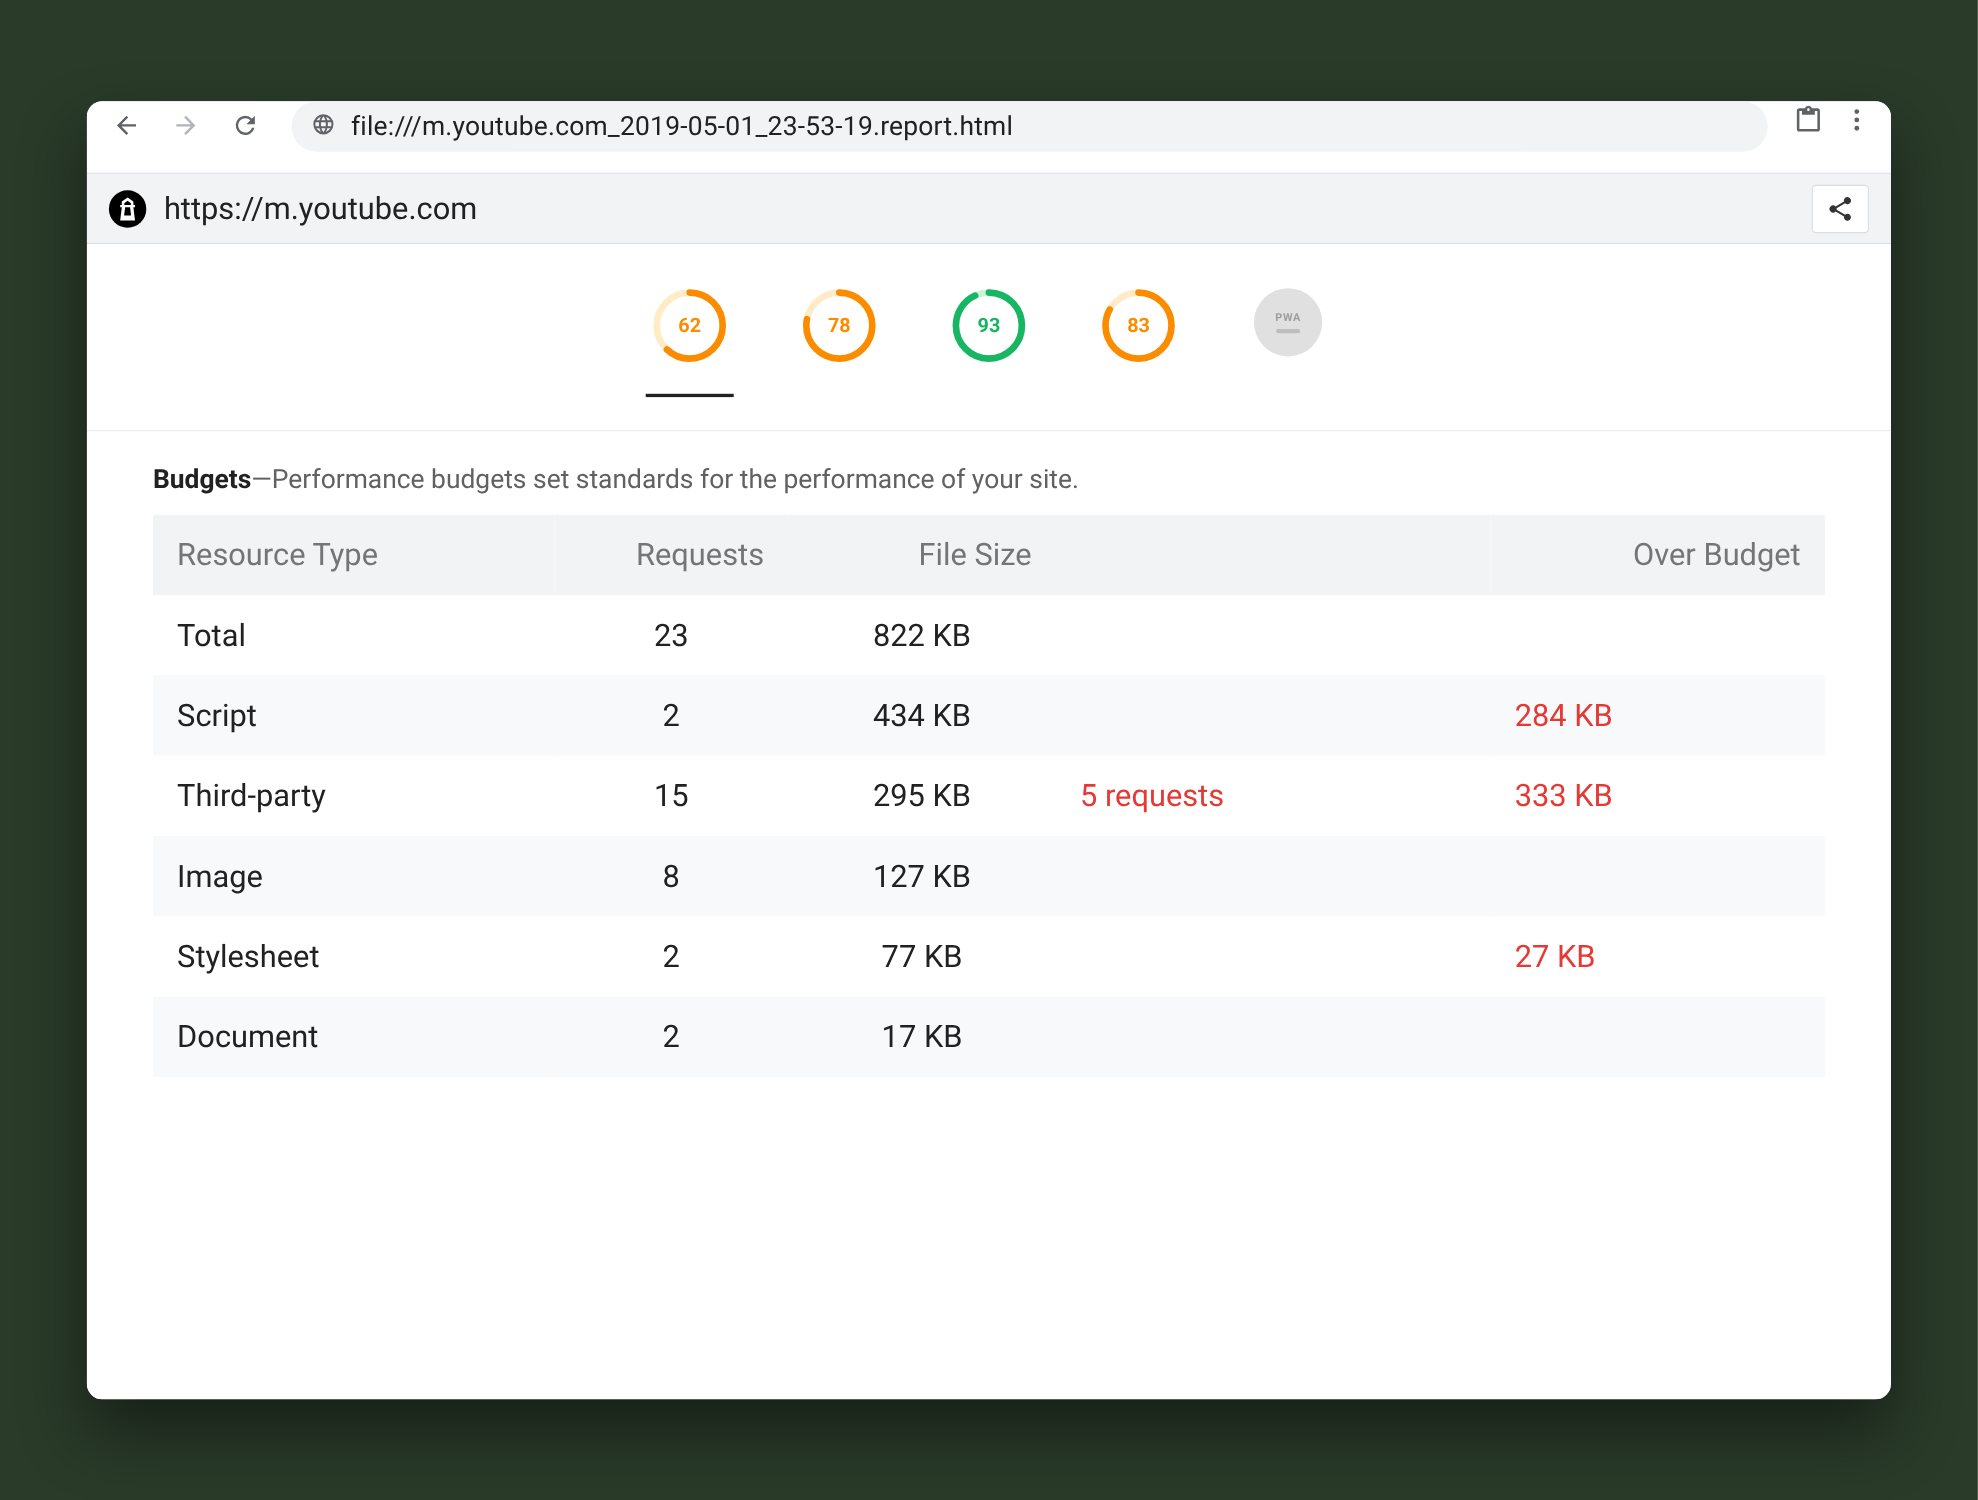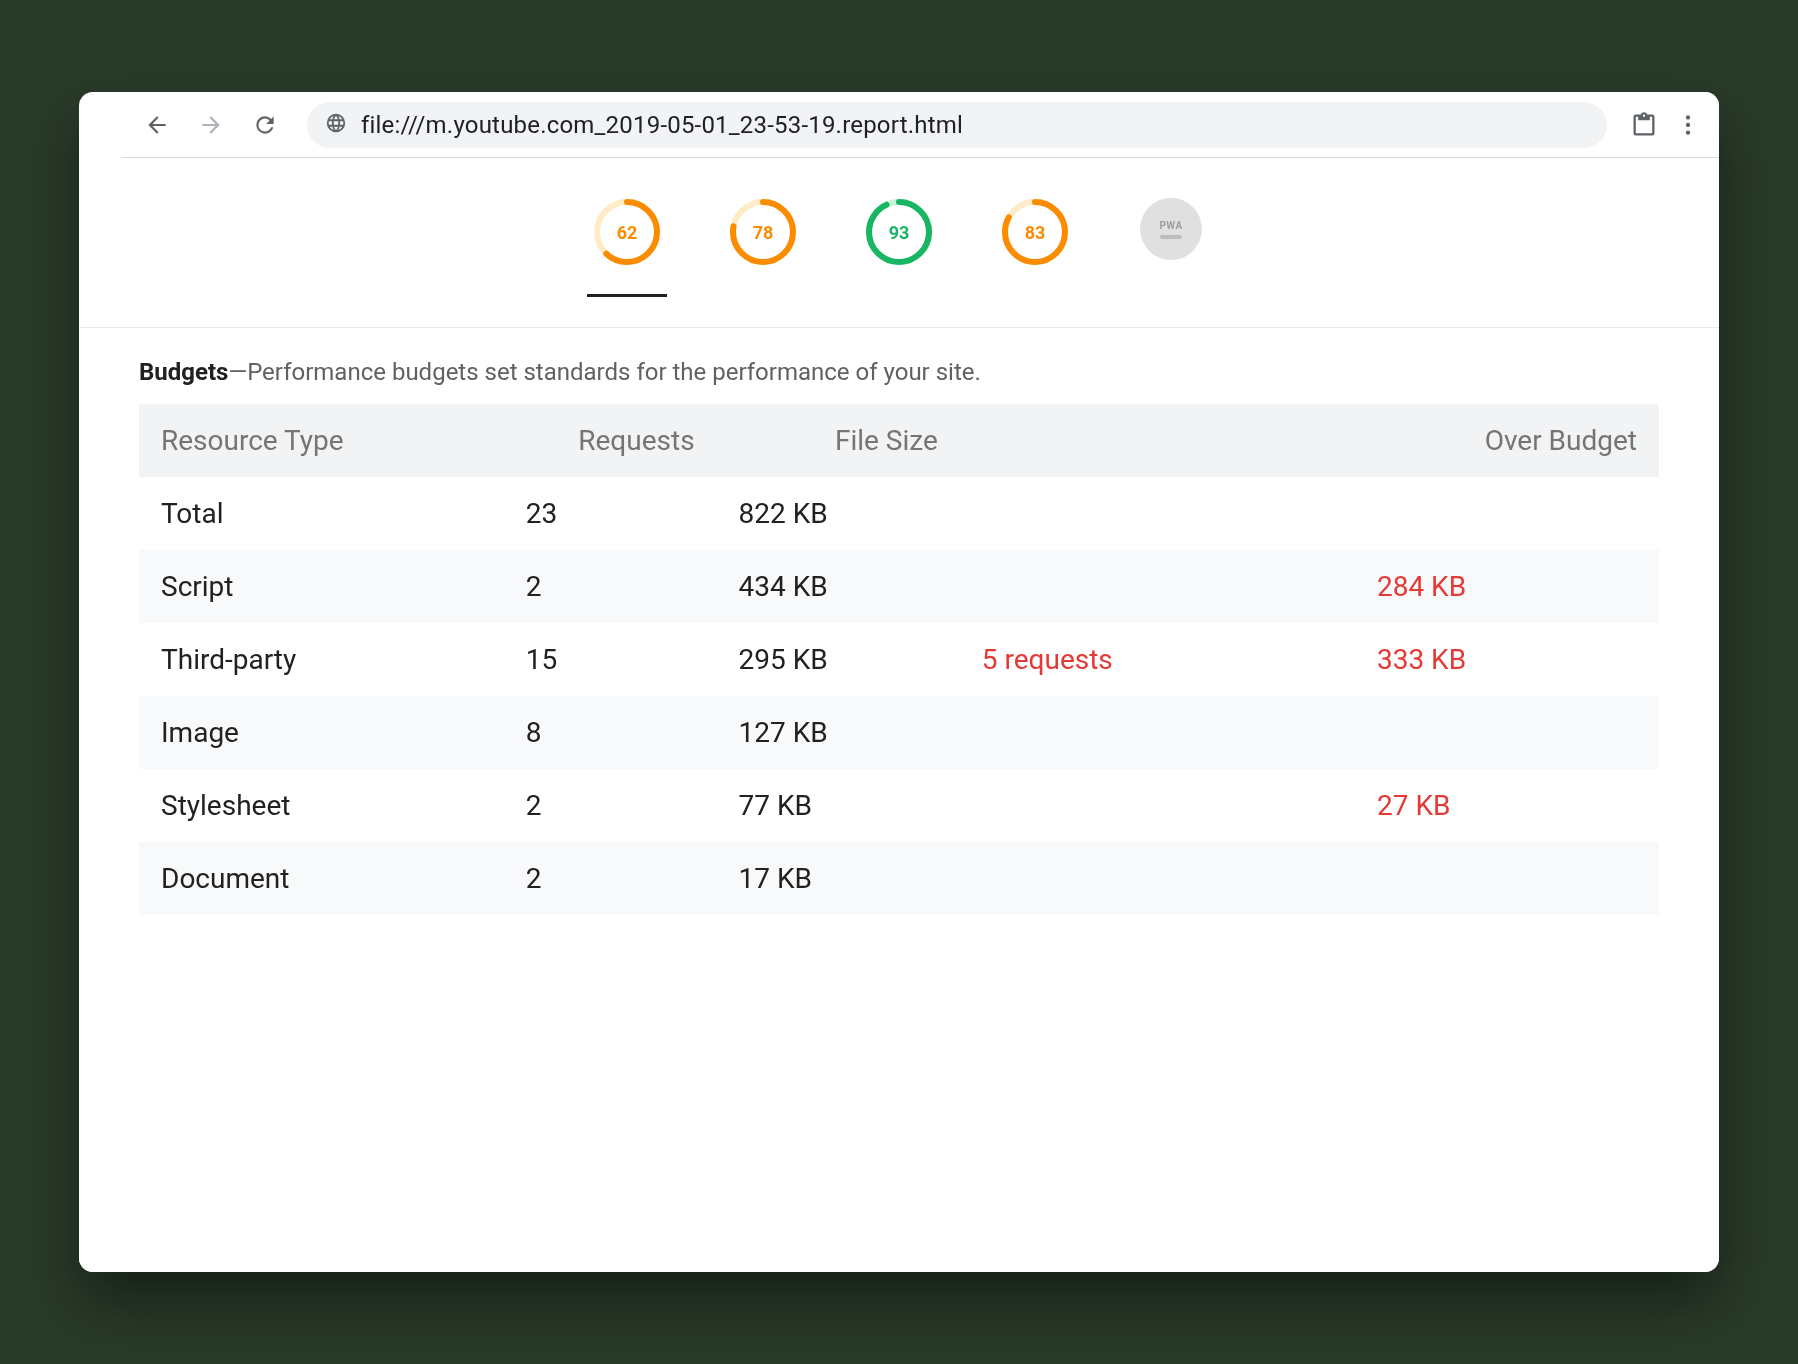--- a/index.html
+++ b/index.html
@@ -71,24 +71,22 @@
     color: #5f6368; font-size: 30px; cursor: pointer;
     margin-left: 14px; margin-bottom: 6px;
   }
 
   
   .toolbar {
     height: 66px;
     background: #fff;
     border-bottom: 1px solid #dadce0;
     display: flex;
-    align-items: center;
     padding: 0 14px;
     gap: 10px;
-    margin-left: 42px;
   }
   .nav-btn {
     width: 44px; height: 44px;
     display: flex; align-items: center; justify-content: center;
     color: #5f6368; border-radius: 50%;
     cursor: pointer;
   }
   .nav-btn.disabled { color: #b0b3b8; }
   .nav-btn svg { width: 26px; height: 26px; }
   .omnibox {
@@ -204,21 +202,21 @@
     font-weight: 400;
     text-align: left;
     padding: 20px 22px;
   }
   table.budgets thead th.num { text-align: right; }
   table.budgets tbody td {
     padding: 20px 22px;
     color: #212121;
   }
   table.budgets tbody tr:nth-child(even) td { background: #f8f9fa; }
-  table.budgets td.num { text-align: left; font-variant-numeric: tabular-nums; }
+  table.budgets td.num { text-align: center; font-variant-numeric: tabular-nums; }
   table.budgets td.over { color: #e53935; text-align: left; }
   table.budgets th:nth-child(1), table.budgets td:nth-child(1) { width: 24%; }
   table.budgets th:nth-child(2), table.budgets td:nth-child(2) { width: 14%; }
   table.budgets th:nth-child(3), table.budgets td:nth-child(3) { width: 16%; }
   table.budgets th:nth-child(4), table.budgets td:nth-child(4) { width: 26%; }
   table.budgets th:nth-child(5), table.budgets td:nth-child(5) { width: 20%; }
 </style>
 </head>
 <body>
 
@@ -256,20 +254,33 @@
     </div>
     <div class="ext-icon">
       <svg viewBox="0 0 24 24" width="26" height="26">
           <circle cx="12" cy="5" r="2" fill="currentColor"></circle>
           <circle cx="12" cy="12" r="2" fill="currentColor"></circle>
           <circle cx="12" cy="19" r="2" fill="currentColor"></circle>
         </svg>
     </div>
   </div>
 
+  <div class="report-bar">
+    <div class="lh-icon">
+      <svg viewBox="0 0 24 28">
+          <path d="M12 0l7 5v4h2v3h-2l2 16H3l2-16H3V9h2V5l7-5zm-3 12l-1.2 10h8.4L15 12H9zm3-8l-4 3v2h8V7l-4-3z"></path>
+        </svg>
+    </div>
+    <div class="report-url">https://m.youtube.com</div>
+    <div class="share-box">
+      <svg viewBox="0 0 24 24">
+          <path d="M18 16.08a2.91 2.91 0 0 0-1.96.77L8.91 12.7a3 3 0 0 0 0-1.39l7.05-4.11A3 3 0 1 0 15 5a3 3 0 0 0 .09.7L8.04 9.81a3 3 0 1 0 0 4.38l7.12 4.16A2.92 2.92 0 1 0 18 16.08z"></path>
+        </svg>
+    </div>
+  </div>
 
   <div class="content">
 
     <div class="gauges">
       <div class="gauge-wrap active">
         <div class="gauge avg">
           <svg viewBox="0 0 68 68">
               <circle class="track" cx="34" cy="34" r="30"></circle>
               <circle class="arc" cx="34" cy="34" r="30" stroke-dasharray="188.5" stroke-dashoffset="71.6"></circle>
             </svg>

